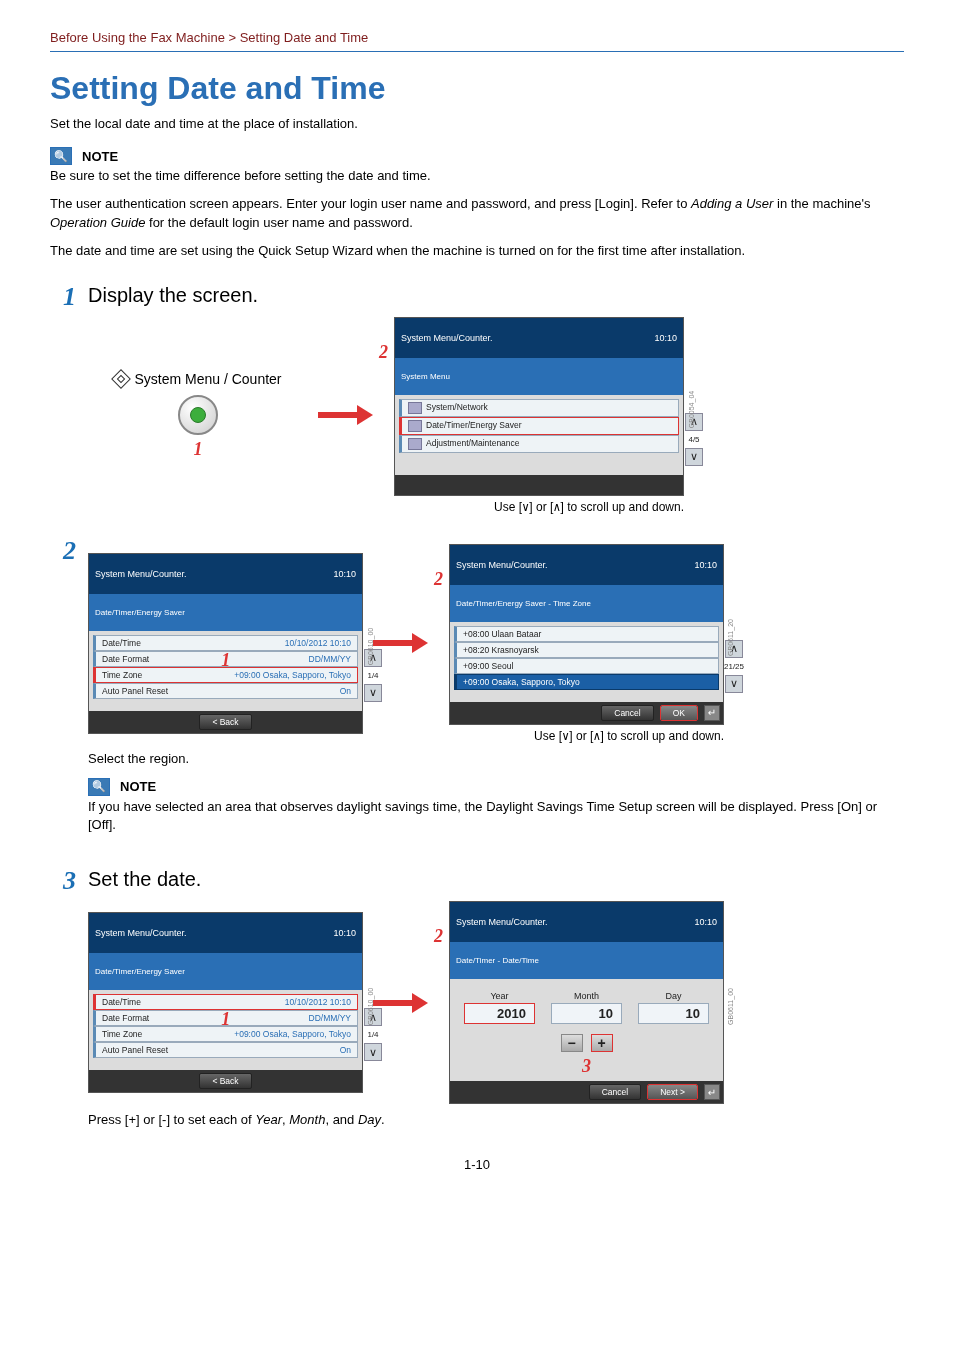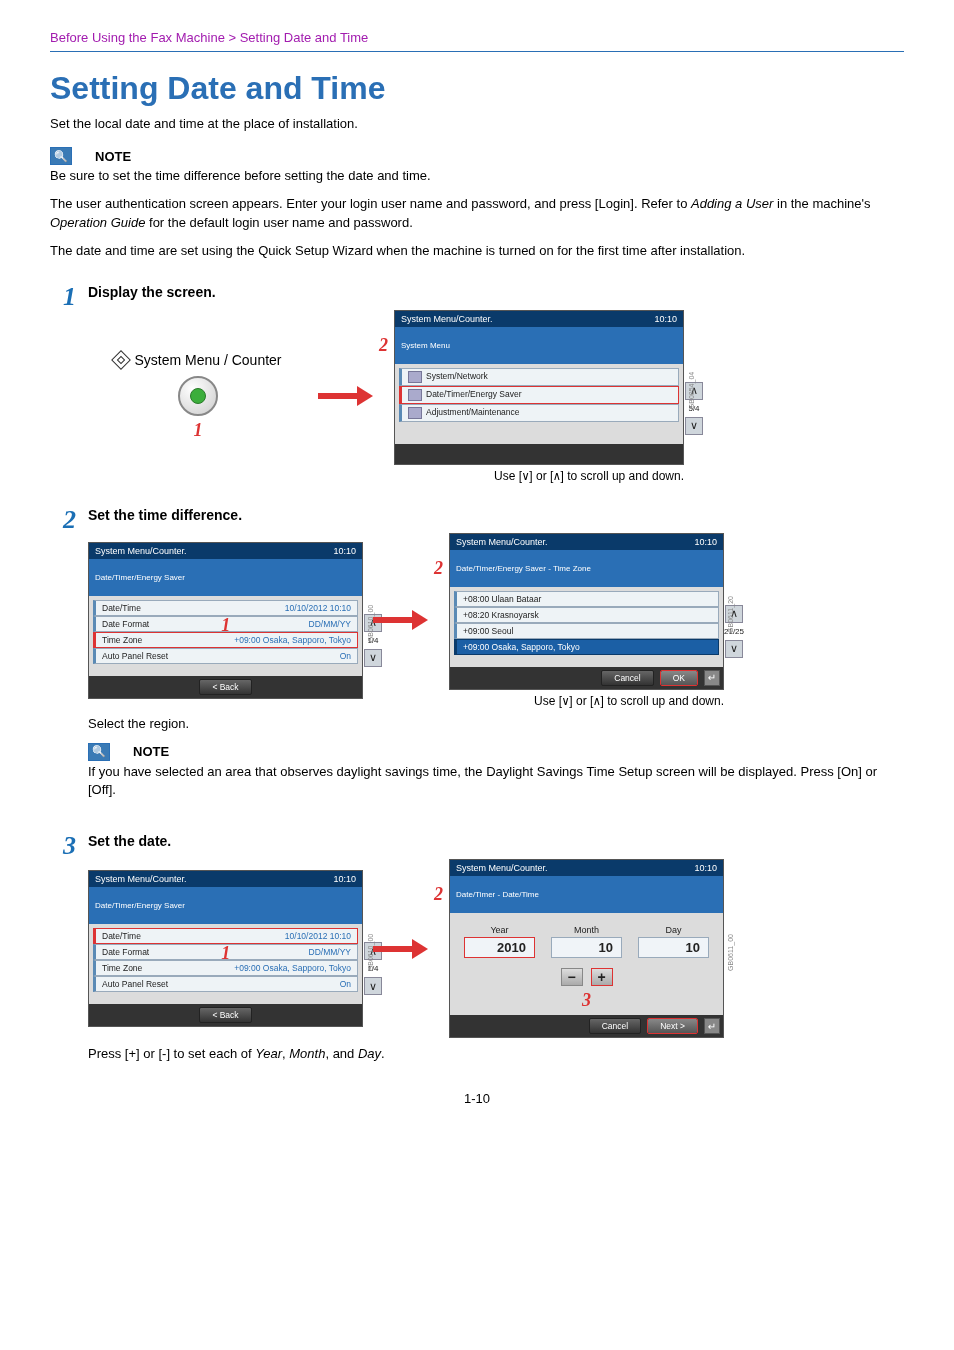--- a/index.html
+++ b/index.html
@@ -6,46 +6,46 @@
   body {
     font-family: Arial, Helvetica, sans-serif;
     font-size: 13px;
     color: #000;
     background: #fff;
     width: 954px;
     margin: 0 auto;
     padding: 30px 50px 40px;
     position: relative;
   }
-  .breadcrumb { font-size: 13px; color: #a21caf; margin-bottom: 6px; }
+  .breadcrumb { font-size: 13px; color: #7f1d1d; margin-bottom: 6px; }
   hr.topline { border: none; border-top: 1px solid #2a6fb5; margin-bottom: 18px; }
   h1.page-title { font-size: 32px; font-weight: bold; color: #2a6fb5; margin-bottom: 8px; }
   .intro p { font-size: 13px; line-height: 1.4; margin-bottom: 2px; }
   .note-block { margin-top: 14px; }
-  .note-head { display: flex; align-items: center; gap: 23px; margin-bottom: 2px; }
+  .note-head { display: flex; align-items: center; gap: 10px; margin-bottom: 2px; }
   .note-icon {
     width: 22px; height: 18px; background: #3a7ab5;
     display: inline-flex; align-items: center; justify-content: center;
     color: #fff; font-size: 11px; font-weight: bold;
     border: 1px solid #2a6fb5;
   }
   .note-icon::before { content: "🔍"; font-size: 11px; filter: grayscale(1) brightness(2);}
   .note-label { font-weight: bold; font-size: 13px; }
   .note-body { font-size: 13px; line-height: 1.4; }
   .note-body .italic { font-style: italic; }
   .note-body p { margin-bottom: 10px; }
 
   .step { display: flex; gap: 12px; margin-top: 24px; }
   .step-num {
     font-family: Georgia, serif; font-style: italic; font-weight: bold;
     font-size: 26px; color: #1b6fb5; min-width: 26px; text-align: right;
     line-height: 1;
   }
   .step-body { flex: 1; }
-  .step-title { font-weight: bold; font-size: 14px; margin-bottom: 10px; }
+  .step-title { font-weight: normal; font-size: 20px; margin-bottom: 10px; }
   .step-text { font-size: 13px; margin-top: 8px; }
 
   .figrow { display: flex; align-items: center; gap: 10px; margin-top: 6px; }
   .figcol { display: flex; flex-direction: column; align-items: center; position: relative; }
 
   .sysmenu-label { font-size: 14px; display: flex; align-items: center; gap: 6px; }
   .diamond {
     width: 14px; height: 14px; border: 1.5px solid #333; transform: rotate(45deg);
     display: inline-block; position: relative;
   }
@@ -78,21 +78,21 @@
     transform: translateY(-50%);
   }
 
   
   .screen {
     width: 275px; background: #fff; border: 1px solid #555;
     font-size: 9px; color: #222; position: relative;
   }
   .screen-wide { width: 290px; }
   .scr-title {
-    background: #0a3a6a; color: #fff; padding: 3px 6px; display: flex;
+    background: #0a3a6a; color: #fff; padding: 15px 6px; display: flex;
     justify-content: space-between; font-size: 9px;
   }
   .scr-sub { background: #2a6fb5; color: #fff; padding: 14px 6px; font-size: 8px; }
   .scr-body { background: #dcdcdc; padding: 4px; position: relative; min-height: 80px;}
   .scr-row {
     background: #eef3f6; border: 1px solid #9ab; border-left: 3px solid #5a8ab5;
     padding: 2px 6px; margin-bottom: 0; font-size: 8.5px;
     display:flex; justify-content:space-between; align-items:center;
     min-height: 16px;
   }
@@ -205,39 +205,38 @@
               </div>
             <div class="scr-row sel">
                 <span><span class="scr-ico"></span><span>Date/Timer/Energy Saver</span></span>
               </div>
             <div class="scr-row">
                 <span><span class="scr-ico"></span><span>Adjustment/Maintenance</span></span>
               </div>
             <div style="height:16px;"></div>
             <div class="scr-side">
               <div class="scr-arrow">∧</div>
-              <div class="scr-page">5/4</div>
+              <div class="scr-page">4/5</div>
               <div class="scr-arrow">∨</div>
             </div>
           </div>
           <div class="scr-foot" style="min-height:20px;"></div>
           <span class="vref">GB0054_04</span>
         </div>
         <div class="caption">
           <span>Use [</span><span class="chev">∨</span><span>] or [</span><span class="chev">∧</span><span>] to scroll up and down.</span>
         </div>
       </div>
     </div>
   </div>
 </div>
 
 <div class="step">
   <div class="step-num">2</div>
   <div class="step-body">
-    <div class="step-title">Set the time difference.</div>
     <div class="figrow">
 
       <div class="figcol">
         <div class="screen" style="position:relative;">
           <div class="scr-title">
               <span>System Menu/Counter.</span>
               <span>10:10</span>
             </div>
           <div class="scr-sub">Date/Timer/Energy Saver</div>
           <div class="scr-body">

